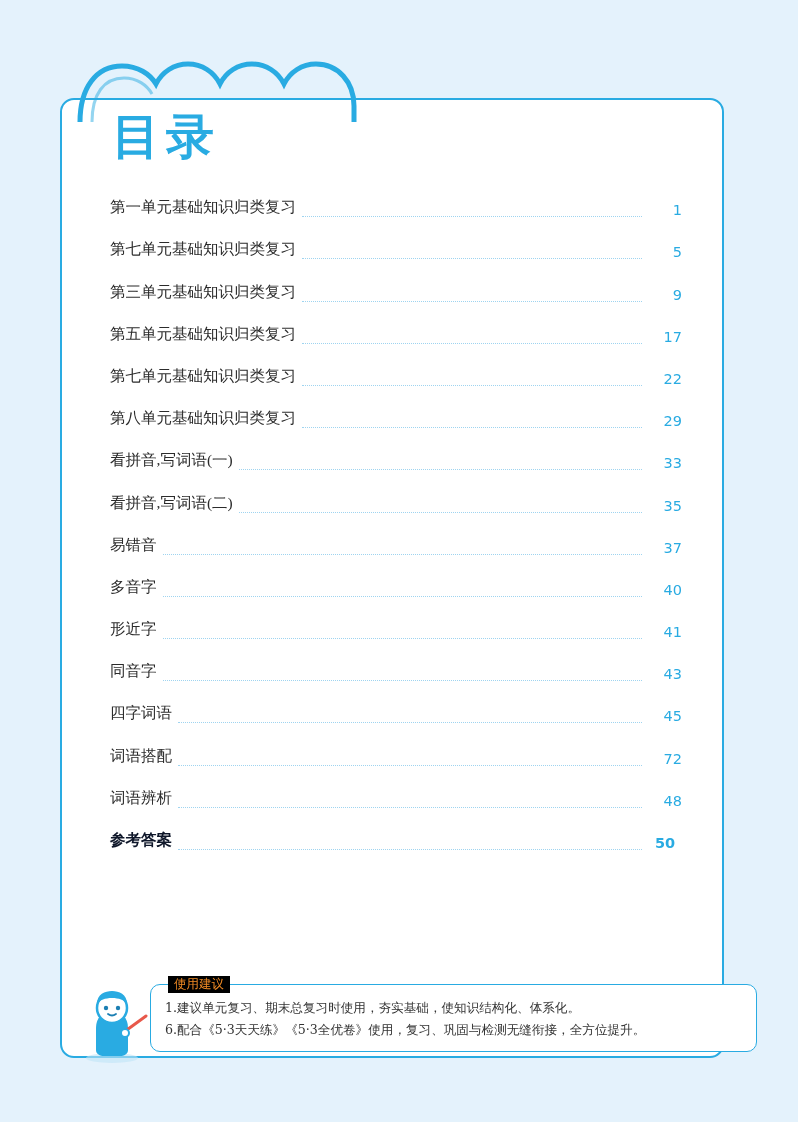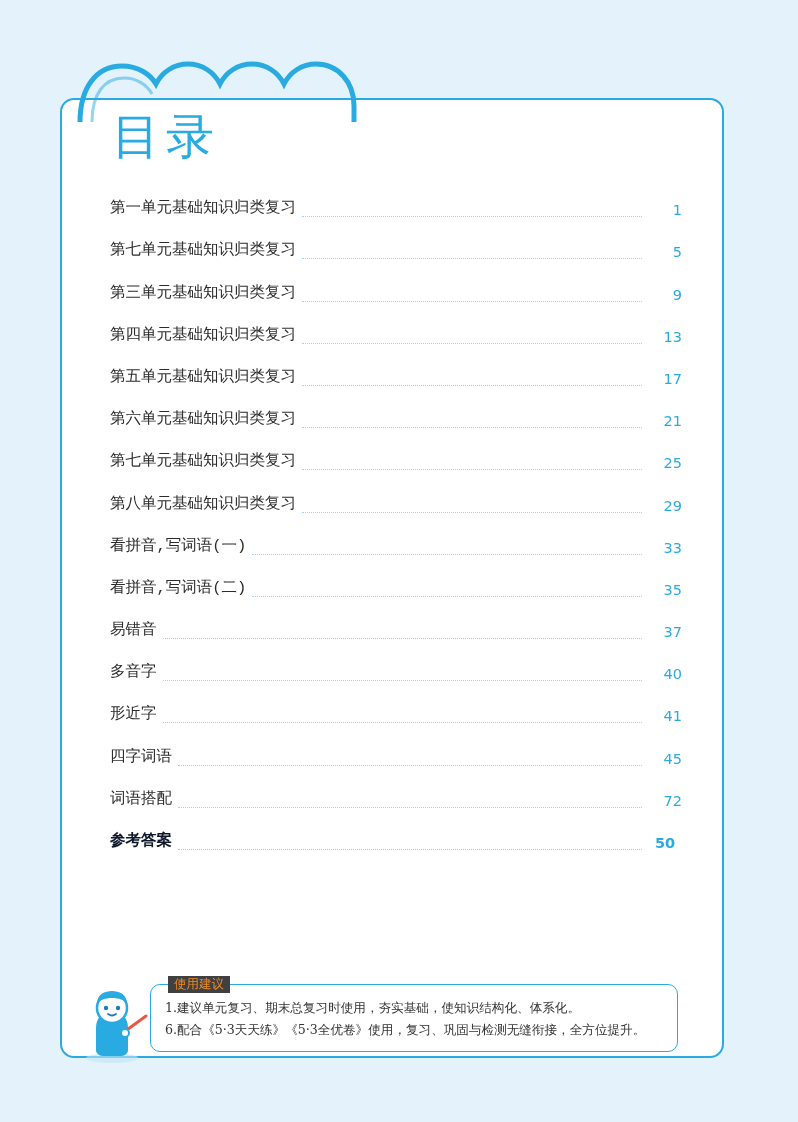--- a/index.html
+++ b/index.html
@@ -44,39 +44,39 @@
   }
   .title-wrap {
     position: absolute;
     left: 112px;
     top: 112px;
     z-index: 6;
   }
   .title {
     font-family: "DejaVu Sans", sans-serif;
     font-size: 48px;
-    font-weight: normal;
+    font-weight: bold;
     color: #29abe2;
     letter-spacing: 6px;
     line-height: 1;
   }
   .toc {
     position: absolute;
     left: 110px;
     top: 182px;
     width: 572px;
   }
   .toc-row {
     display: flex;
     align-items: flex-end;
     height: 42.2px;
     position: relative;
   }
   .toc-row .label {
-    font-family: Liberation Mono, monospace;
+    font-family: Liberation Serif, serif;
     font-size: 15.5px;
     color: #2b2b2b;
     white-space: nowrap;
     padding-bottom: 6px;
     background: #fff;
     padding-right: 6px;
     z-index: 2;
   }
   .toc-row.answer .label {
     color: #0f172a;
@@ -101,34 +101,34 @@
   }
   .toc-row.answer .page-num {
     font-weight: bold;
     text-align: center;
   }
   
   .note-box {
     position: absolute;
     left: 150px;
     top: 984px;
-    width: 528px;
+    width: 607px;
     min-height: 66px;
     border: 1.5px solid #29abe2;
     border-radius: 10px;
     box-sizing: border-box;
     background: #fff;
     padding: 12px 14px 10px 14px;
     z-index: 4;
   }
   .note-title {
     position: absolute;
     left: 168px;
     top: 976px;
-    background: #404040;
+    background: #000000;
     padding: 0 6px;
     font-family: "DejaVu Sans", sans-serif;
     font-size: 12.5px;
     color: #f08a24;
     z-index: 6;
   }
   .note-line {
     font-family: "DejaVu Serif", serif;
     font-size: 12.6px;
     color: #333;
@@ -171,38 +171,28 @@
         <span class="label">第七单元基础知识归类复习</span>
         <span class="dots"></span>
         <span class="page-num">5</span>
       </div>
       <div class="toc-row">
         <span class="label">第三单元基础知识归类复习</span>
         <span class="dots"></span>
         <span class="page-num">9</span>
       </div>
       <div class="toc-row">
-        <span class="label">第四单元基础知识归类复习</span>
-        <span class="dots"></span>
-        <span class="page-num">13</span>
-      </div>
-      <div class="toc-row">
         <span class="label">第五单元基础知识归类复习</span>
         <span class="dots"></span>
         <span class="page-num">17</span>
       </div>
       <div class="toc-row">
-        <span class="label">第六单元基础知识归类复习</span>
-        <span class="dots"></span>
-        <span class="page-num">21</span>
-      </div>
-      <div class="toc-row">
         <span class="label">第七单元基础知识归类复习</span>
         <span class="dots"></span>
-        <span class="page-num">25</span>
+        <span class="page-num">22</span>
       </div>
       <div class="toc-row">
         <span class="label">第八单元基础知识归类复习</span>
         <span class="dots"></span>
         <span class="page-num">29</span>
       </div>
       <div class="toc-row">
         <span class="label">看拼音,写词语(一)</span>
         <span class="dots"></span>
         <span class="page-num">33</span>
@@ -221,28 +211,38 @@
         <span class="label">多音字</span>
         <span class="dots"></span>
         <span class="page-num">40</span>
       </div>
       <div class="toc-row">
         <span class="label">形近字</span>
         <span class="dots"></span>
         <span class="page-num">41</span>
       </div>
       <div class="toc-row">
+        <span class="label">同音字</span>
+        <span class="dots"></span>
+        <span class="page-num">43</span>
+      </div>
+      <div class="toc-row">
         <span class="label">四字词语</span>
         <span class="dots"></span>
         <span class="page-num">45</span>
       </div>
       <div class="toc-row">
         <span class="label">词语搭配</span>
         <span class="dots"></span>
         <span class="page-num">72</span>
+      </div>
+      <div class="toc-row">
+        <span class="label">词语辨析</span>
+        <span class="dots"></span>
+        <span class="page-num">48</span>
       </div>
       <div class="toc-row answer">
         <span class="label">参考答案</span>
         <span class="dots"></span>
         <span class="page-num">50</span>
       </div>
     </div>
 
   <svg class="mascot" viewBox="0 0 74 76">
     <ellipse cx="34" cy="70" rx="26" ry="5" fill="#bfe4f7" opacity="0.6"></ellipse>

